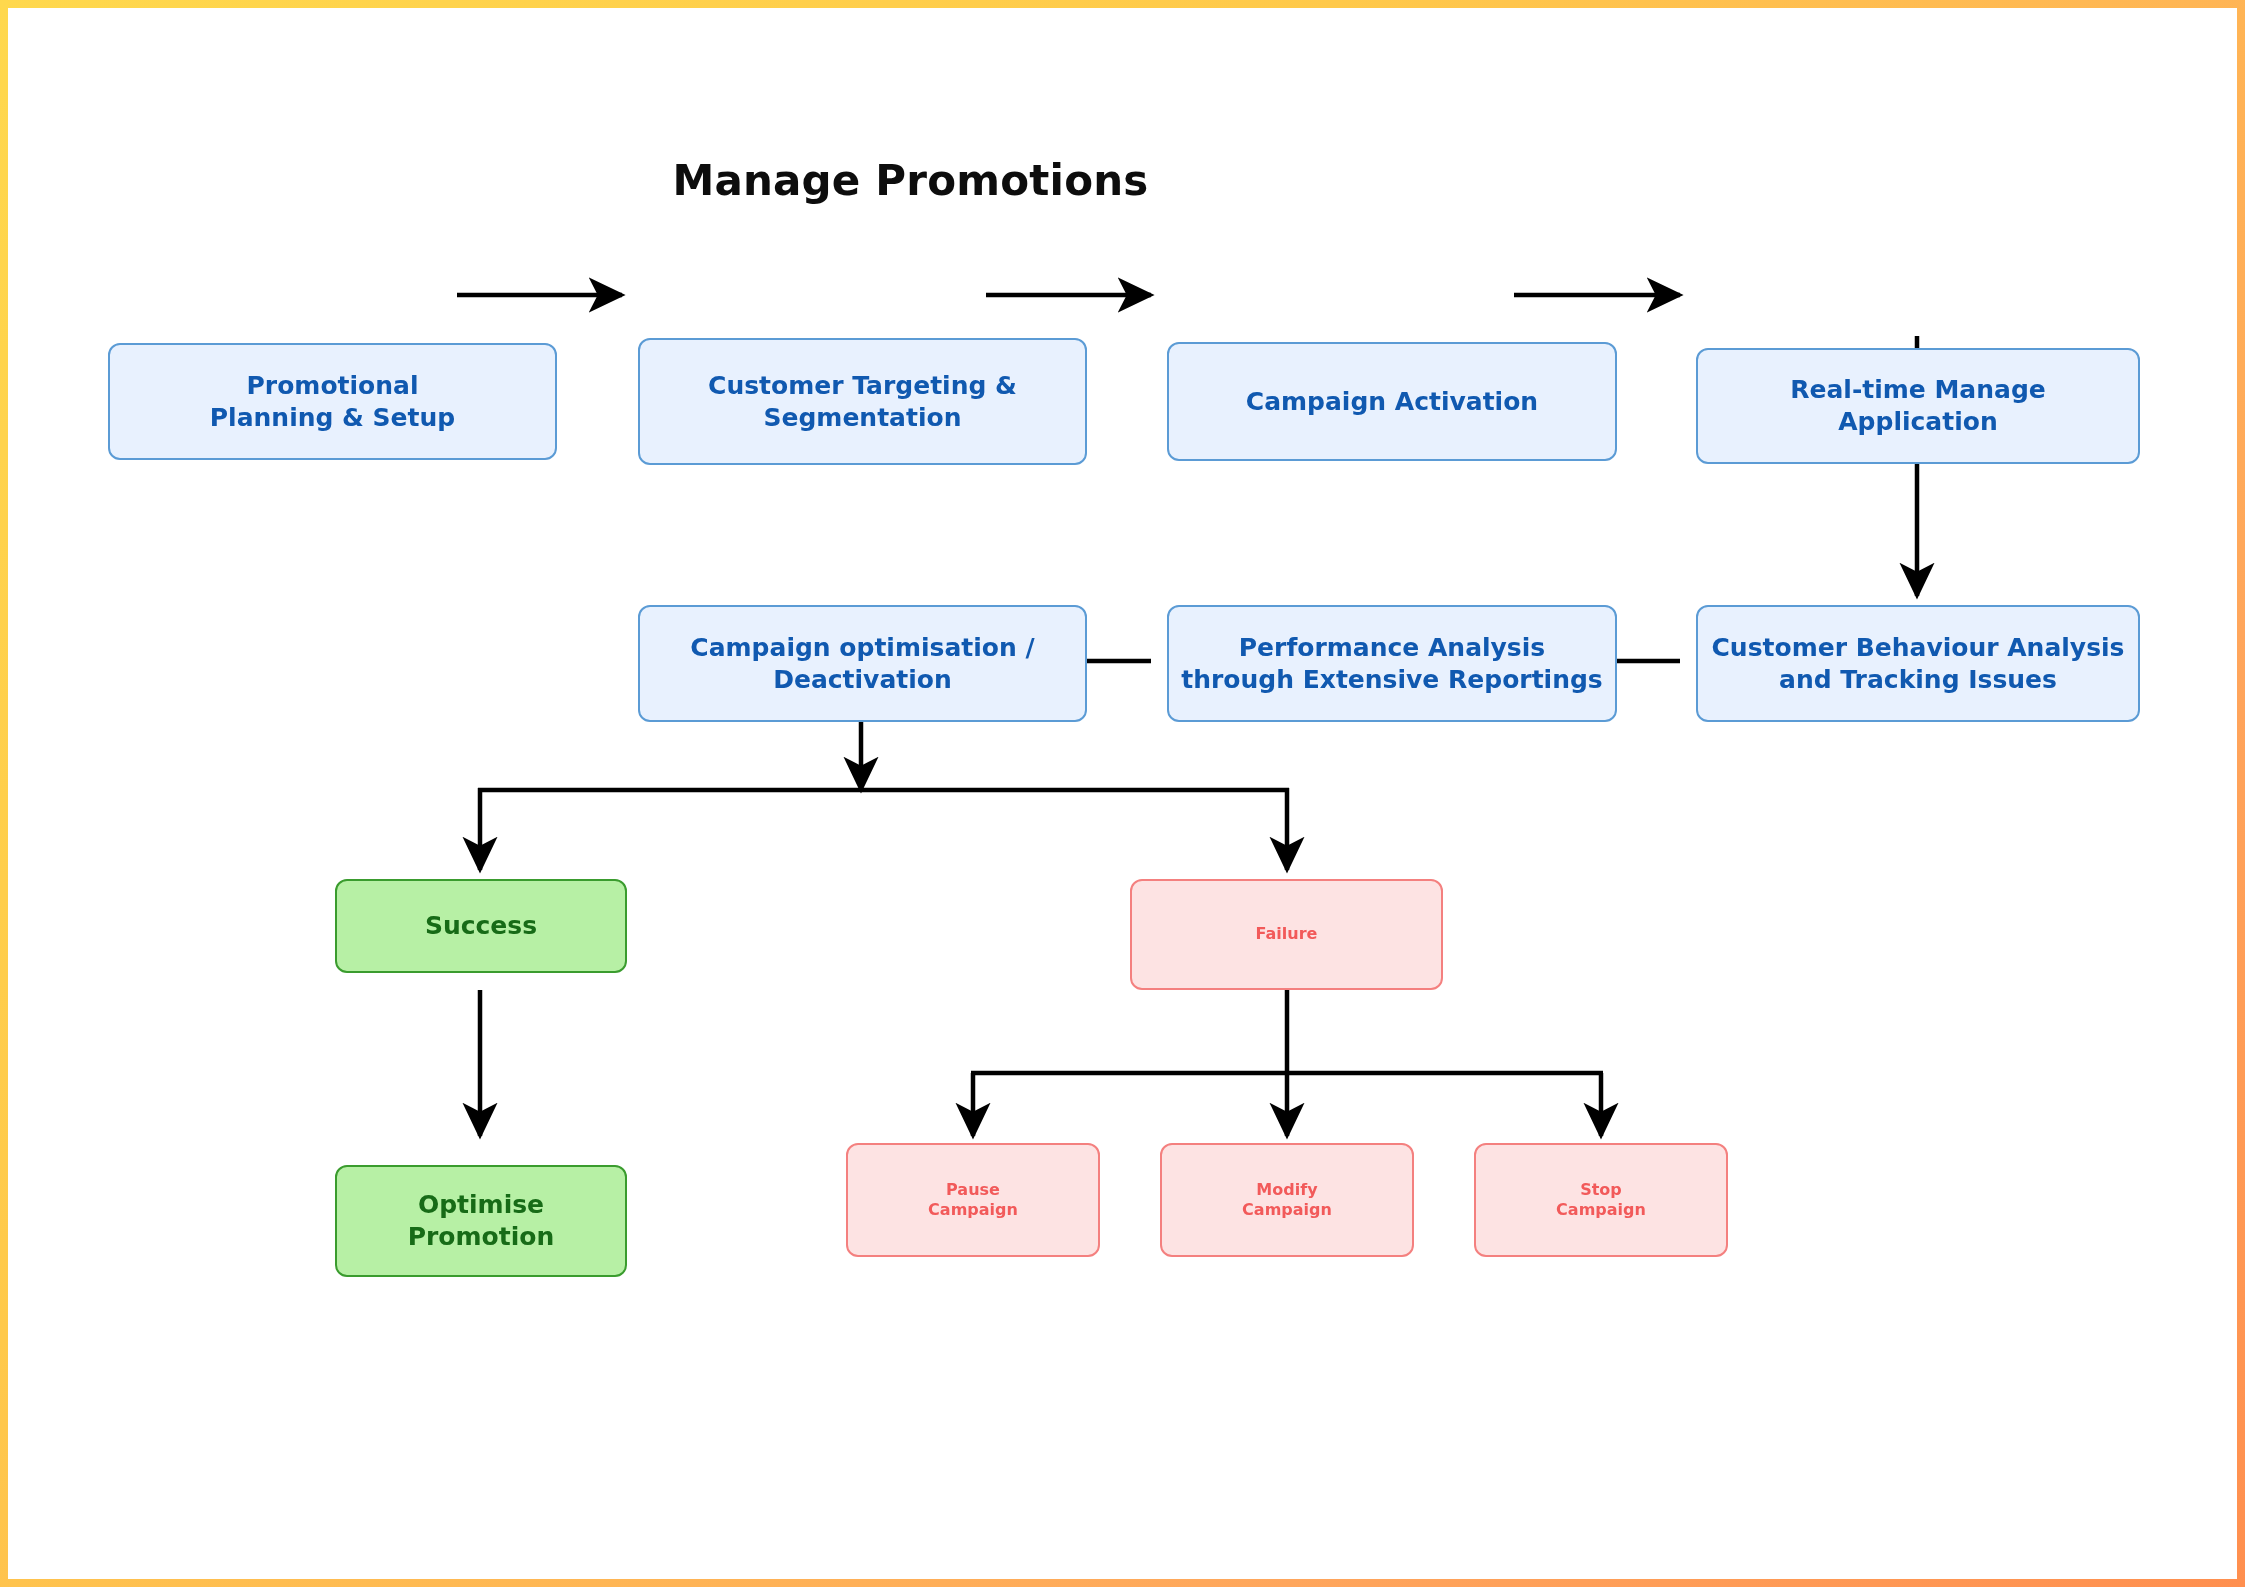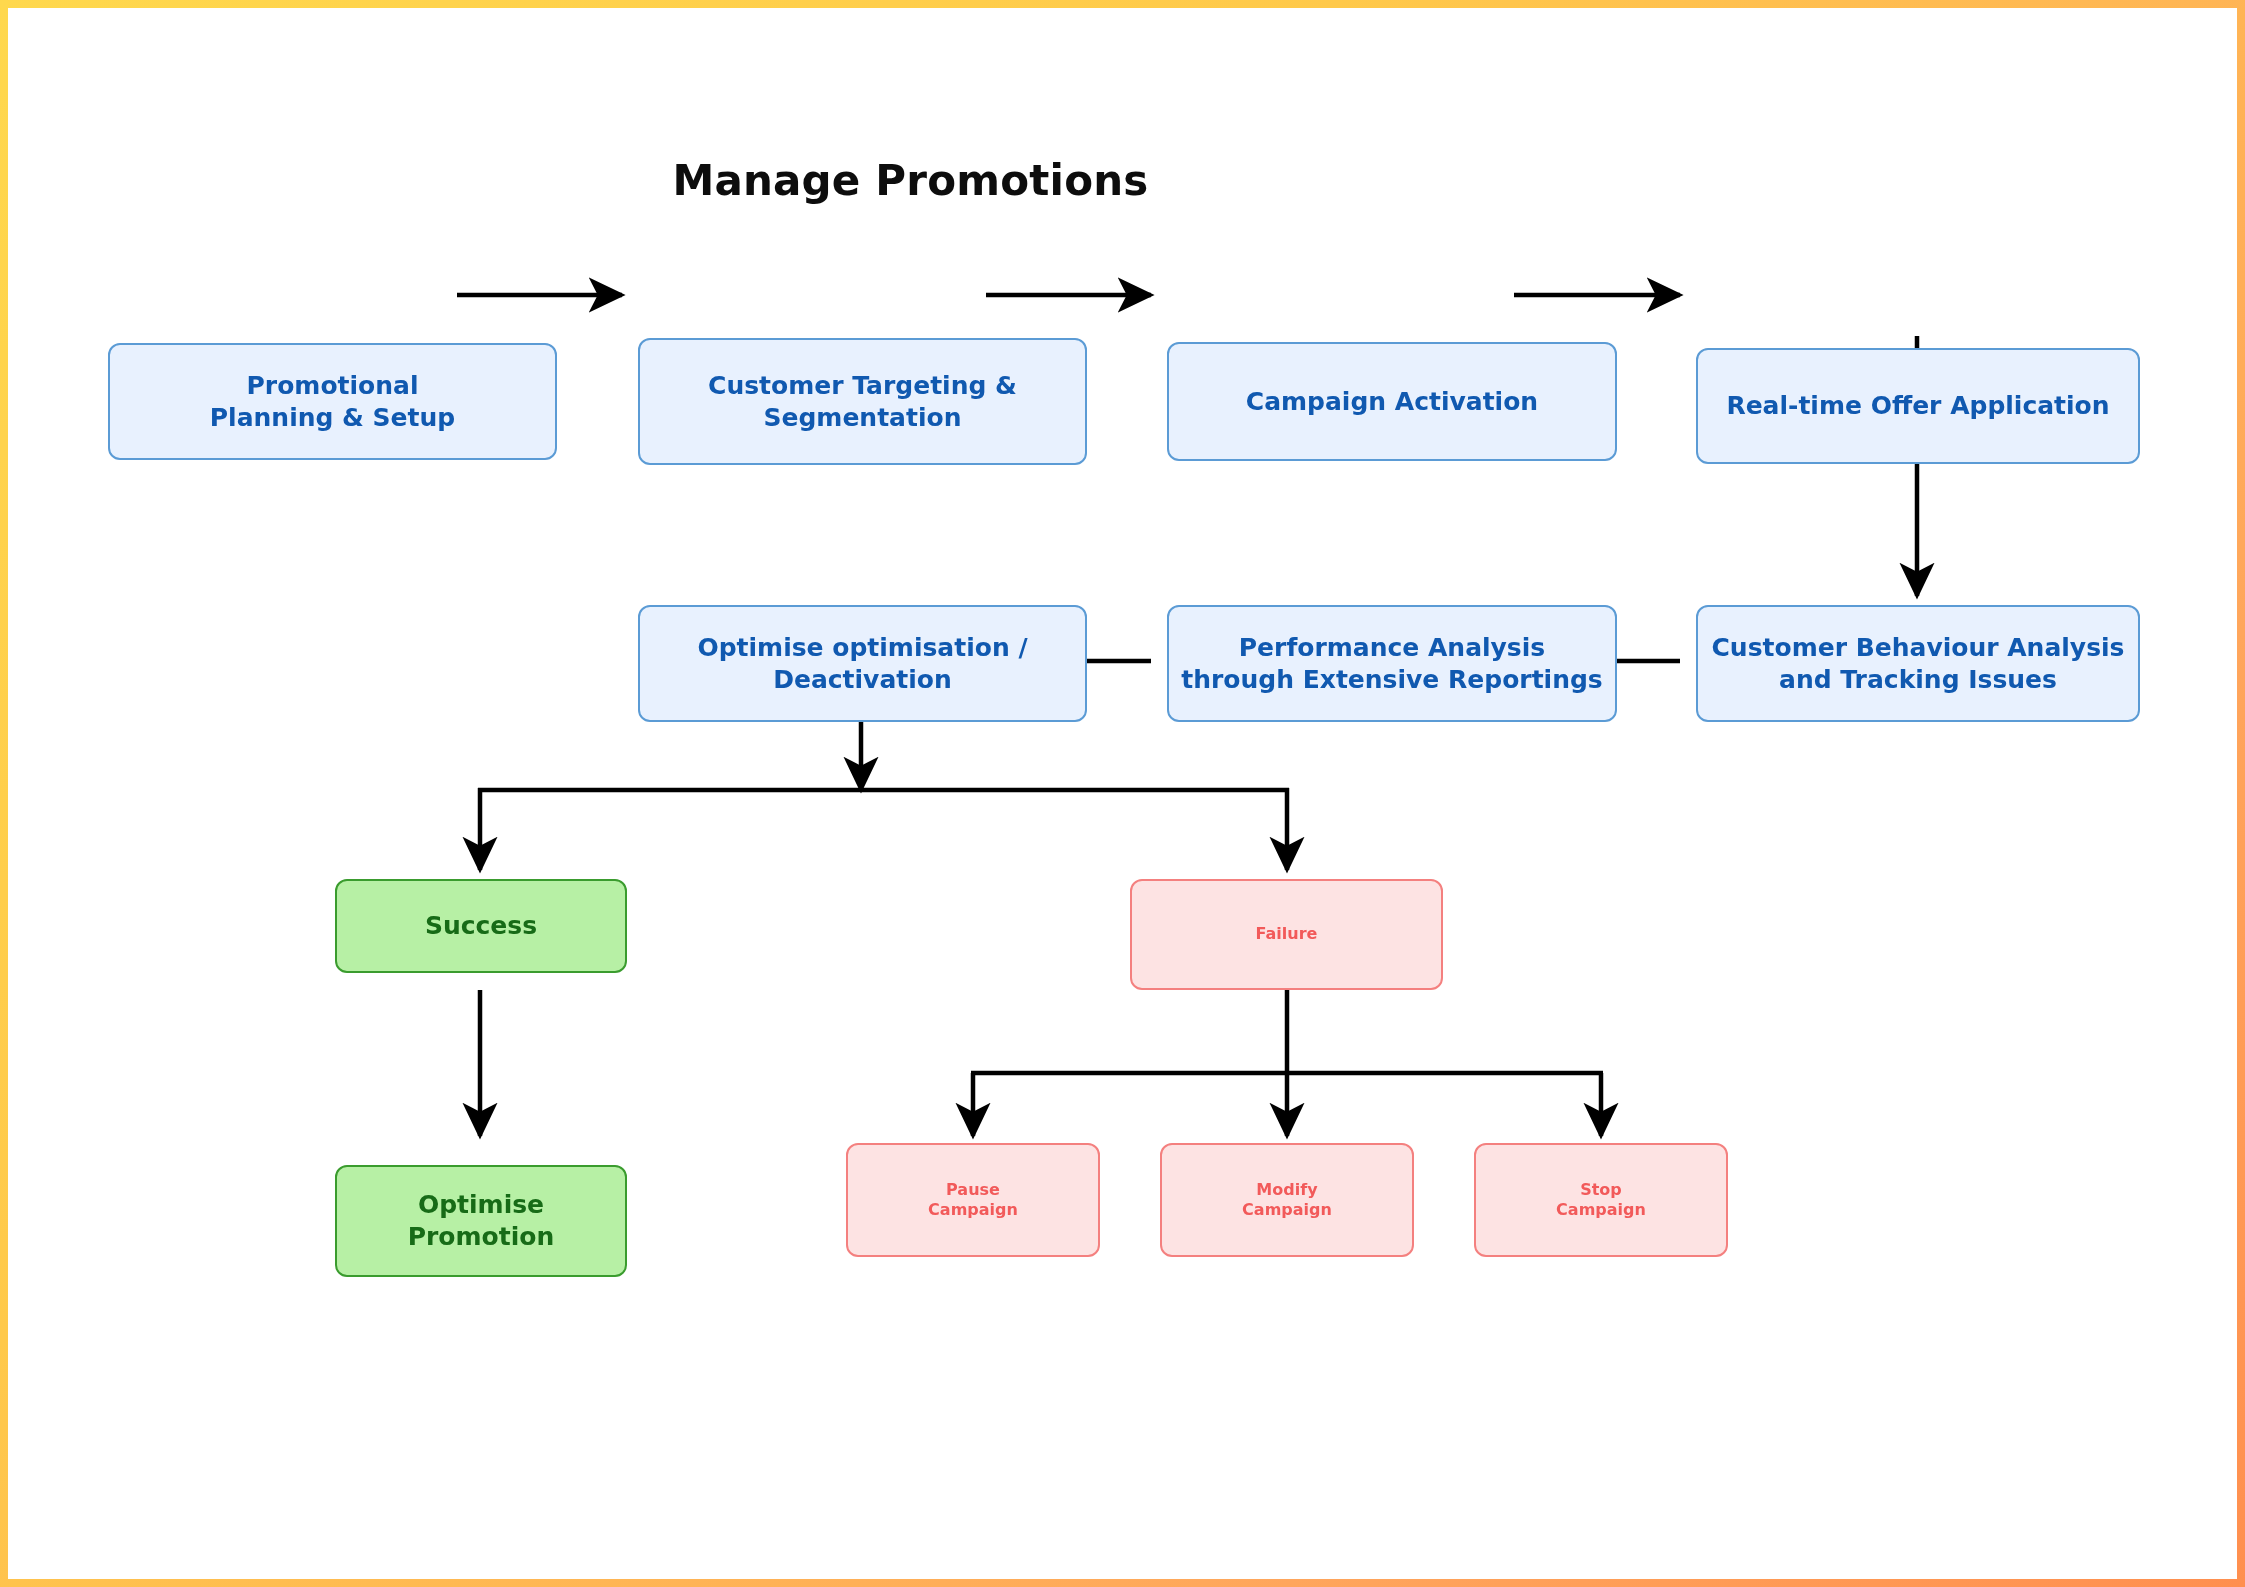--- a/index.html
+++ b/index.html
@@ -146,35 +146,35 @@
     <div class="node n-blue" style="left:630px; top:330px; width:449px; height:127px;">
       <span class="lbl">Customer Targeting &amp;
 Segmentation</span>
     </div>
 
     <div class="node n-blue" style="left:1159px; top:334px; width:450px; height:119px;">
       <span class="lbl">Campaign Activation</span>
     </div>
 
     <div class="node n-blue" style="left:1688px; top:340px; width:444px; height:116px;">
-      <span class="lbl">Real-time Offer Application</span>
+      <span class="lbl">Real-time Manage Application</span>
     </div>
 
     <div class="node n-blue" style="left:1688px; top:597px; width:444px; height:117px;">
       <span class="lbl">Customer Behaviour Analysis
 and Tracking Issues</span>
     </div>
 
     <div class="node n-blue" style="left:1159px; top:597px; width:450px; height:117px;">
       <span class="lbl">Performance Analysis
 through Extensive Reportings</span>
     </div>
 
     <div class="node n-blue" style="left:630px; top:597px; width:449px; height:117px;">
-      <span class="lbl">Optimise optimisation /
+      <span class="lbl">Campaign optimisation /
 Deactivation</span>
     </div>
 
     <div class="node n-green" style="left:327px; top:871px; width:292px; height:94px;">
       <span class="lbl">Success</span>
     </div>
 
     <div class="node n-red" style="left:1122px; top:871px; width:313px; height:111px;">
       <span class="lbl">Failure</span>
     </div>

